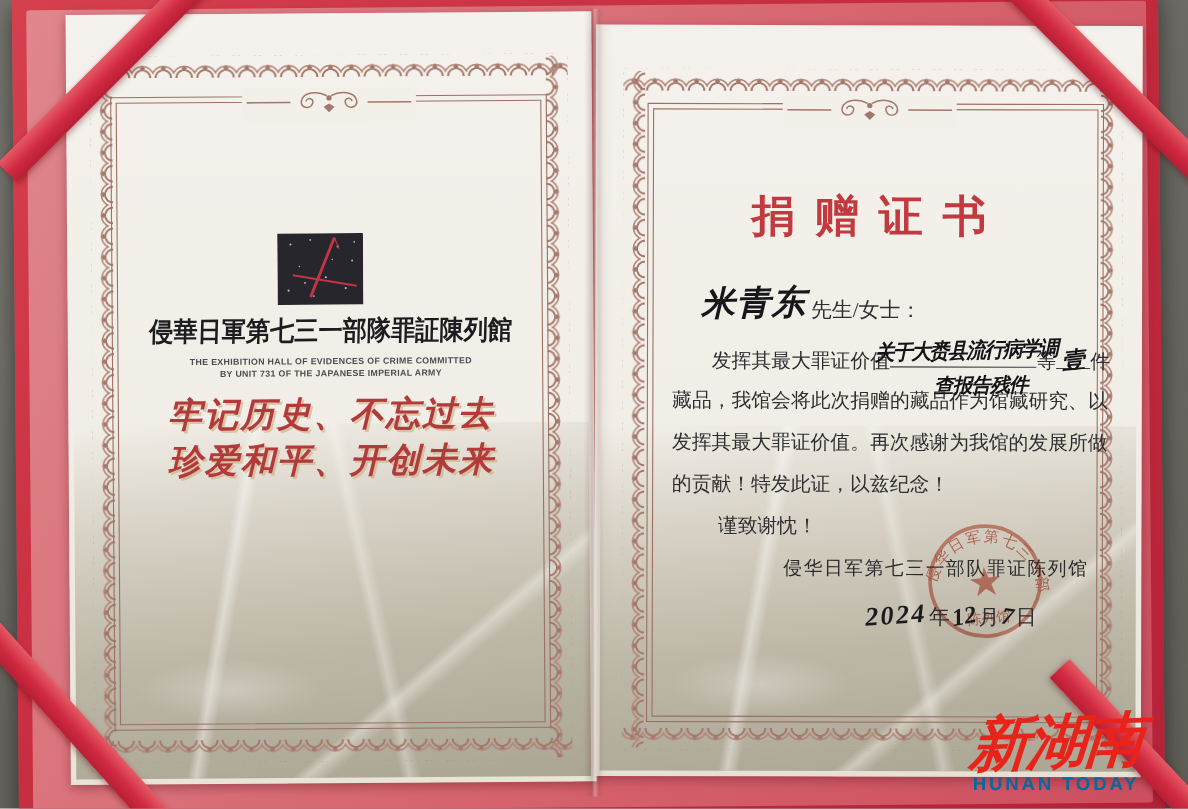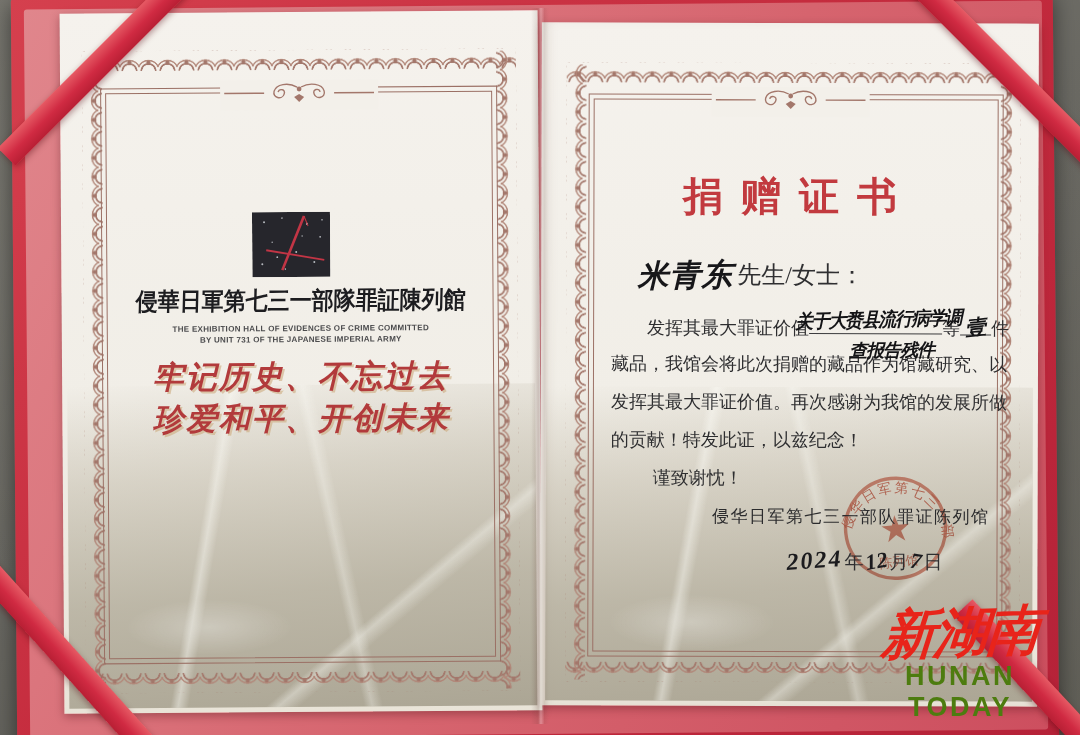--- a/index.html
+++ b/index.html
@@ -56,23 +56,23 @@
     font-weight:bold;font-size:22px;color:#1d1d20;letter-spacing:0;transform:scaleY(1.1) skewX(-2deg);}
   .english{position:absolute;z-index:2;top:312px;left:0;right:0;text-align:center;
     font-family:"Liberation Sans",sans-serif;font-weight:bold;font-size:8px;line-height:1.35;
     color:#4c4c4e;letter-spacing:.3px;}
   .slogan{position:absolute;z-index:2;top:344px;left:0;right:0;text-align:center;color:#b23a3b;
     font-weight:bold;font-size:31px;line-height:42px;letter-spacing:2px;font-style:italic;
     text-shadow:2px 2px 0 rgba(203,166,118,.55);}
   
   .title{position:absolute;z-index:2;top:146px;left:0;right:0;text-align:center;
     font-weight:bold;font-size:40px;color:#c23a3f;letter-spacing:18px;text-indent:18px;}
-  .salute{position:absolute;z-index:3;left:96px;top:232px;display:flex;align-items:center;}
+  .salute{position:absolute;z-index:3;left:96px;top:232px;display:flex;align-items:flex-end;}
   .name{font-weight:bold;font-size:31px;color:#17171a;transform:rotate(-1deg);letter-spacing:1px;font-style:italic;}
-  .honor{font-size:24px;color:#2f2f31;margin-left:4px;padding-bottom:2px;}
+  .honor{font-size:19px;color:#2f2f31;margin-left:4px;padding-bottom:2px;}
   .bodytxt{position:absolute;z-index:2;left:70px;top:284px;width:398px;
     font-size:18px;line-height:38px;color:#2e2e30;}
   .l1{display:flex;align-items:baseline;white-space:nowrap;padding-left:36px;height:38px;}
   .blank{display:inline-block;border-bottom:1.5px solid #3c3c3e;height:26px;}
   .b1{width:146px;} .b2{width:34px;text-align:center;}
   .qty{font-weight:bold;font-size:21px;color:#141416;font-style:italic;display:inline-block;transform:rotate(-6deg);}
   .hw1{position:absolute;z-index:3;left:184px;top:-4px;white-space:nowrap;font-weight:bold;font-style:italic;
     font-size:19px;color:#141416;letter-spacing:-1.5px;transform:scaleX(.95) rotate(-1.5deg);transform-origin:left;}
   .hw2{position:absolute;z-index:3;left:238px;top:24px;white-space:nowrap;font-weight:bold;font-style:italic;
     font-size:18px;color:#141416;letter-spacing:-1px;transform:rotate(-1deg);}
@@ -94,22 +94,22 @@
   .r-tr{left:880px;top:62px;width:260px;transform:rotate(45deg);}
   .r-bl{left:-72px;top:642px;width:270px;transform:rotate(48deg);}
   .r-br{left:930px;top:672px;width:210px;transform:rotate(47deg);}
   .spine{position:absolute;left:531px;top:8px;width:18px;height:716px;z-index:30;
     background:linear-gradient(90deg, rgba(90,60,50,0) 0%, rgba(90,60,50,.15) 40%,
       rgba(255,255,255,.28) 55%, rgba(90,60,50,.08) 75%, transparent 100%);}
   
   .wm{position:absolute;right:14px;bottom:12px;width:212px;text-align:center;z-index:50;}
   .wm-cn{font-weight:bold;font-size:54px;line-height:.95;color:#e8241a;letter-spacing:-2px;
     transform:skewX(-6deg) rotate(-2deg);font-style:italic;}
-  .wm-en{font-family:"Liberation Sans",sans-serif;font-weight:bold;font-size:27px;
-    color:#4d7c0f;letter-spacing:2.5px;margin-top:2px;}
+  .wm-en{font-family:"Liberation Sans",sans-serif;font-weight:bold;font-size:17px;
+    color:#0369a1;letter-spacing:2.5px;margin-top:2px;}
   svg text{font-family:"Liberation Serif",serif;}
 </style>
 </head>
 <body>
 
 <div class="cover">
   <div class="cover-inner"></div>
 </div>
 
 <div class="page page-left">

